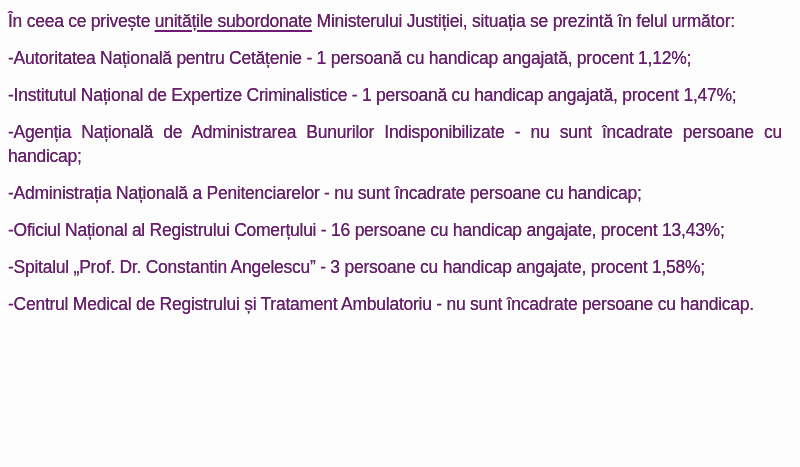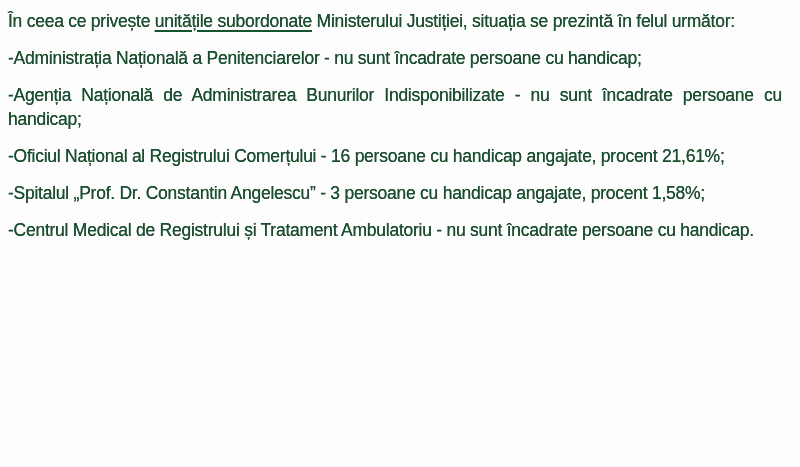--- a/index.html
+++ b/index.html
@@ -15,21 +15,21 @@
   .scan-page {
     box-sizing: border-box;
     width: 800px;
     height: 467px;
     padding: 9px 18px 0 8px;
     background: #fdfdfd;
     font-family: "Liberation Sans", "DejaVu Sans", sans-serif;
     font-size: 17.5px;
     line-height: 24px;
     letter-spacing: -0.25px;
-    color: #14532d;
+    color: #701a75;
     
     text-shadow: 0 0 0.6px rgba(20, 20, 20, 0.85);
   }
   .scan-page p {
     margin: 0 0 13px 0;
     text-align: justify;
   }
   .underlined {
     text-decoration: underline;
     text-decoration-thickness: 1.5px;
@@ -38,26 +38,28 @@
 </style>
 </head>
 <body>
 
 <div class="scan-page">
 
   <p>
     <span>În ceea ce privește </span><span class="underlined">unitățile subordonate</span><span> Ministerului Justiției, situația se prezintă în felul următor:</span>
   </p>
 
+  <p>-Autoritatea Națională pentru Cetățenie - 1 persoană cu handicap angajată, procent 1,12%;</p>
+
+  <p>-Institutul Național de Expertize Criminalistice - 1 persoană cu handicap angajată, procent 1,47%;</p>
 
 
+  <p>-Agenția Națională de Administrarea Bunurilor Indisponibilizate - nu sunt încadrate persoane cu handicap;</p>
 
   <p>-Administrația Națională a Penitenciarelor - nu sunt încadrate persoane cu handicap;</p>
 
-  <p>-Agenția Națională de Administrarea Bunurilor Indisponibilizate - nu sunt încadrate persoane cu handicap;</p>
-
-  <p>-Oficiul Național al Registrului Comerțului - 16 persoane cu handicap angajate, procent 21,61%;</p>
+  <p>-Oficiul Național al Registrului Comerțului - 16 persoane cu handicap angajate, procent 13,43%;</p>
 
   <p>-Spitalul „Prof. Dr. Constantin Angelescu” - 3 persoane cu handicap angajate, procent 1,58%;</p>
 
   <p>-Centrul Medical de Registrului și Tratament Ambulatoriu - nu sunt încadrate persoane cu handicap.</p>
 
 </div>
 
 </body></html>

